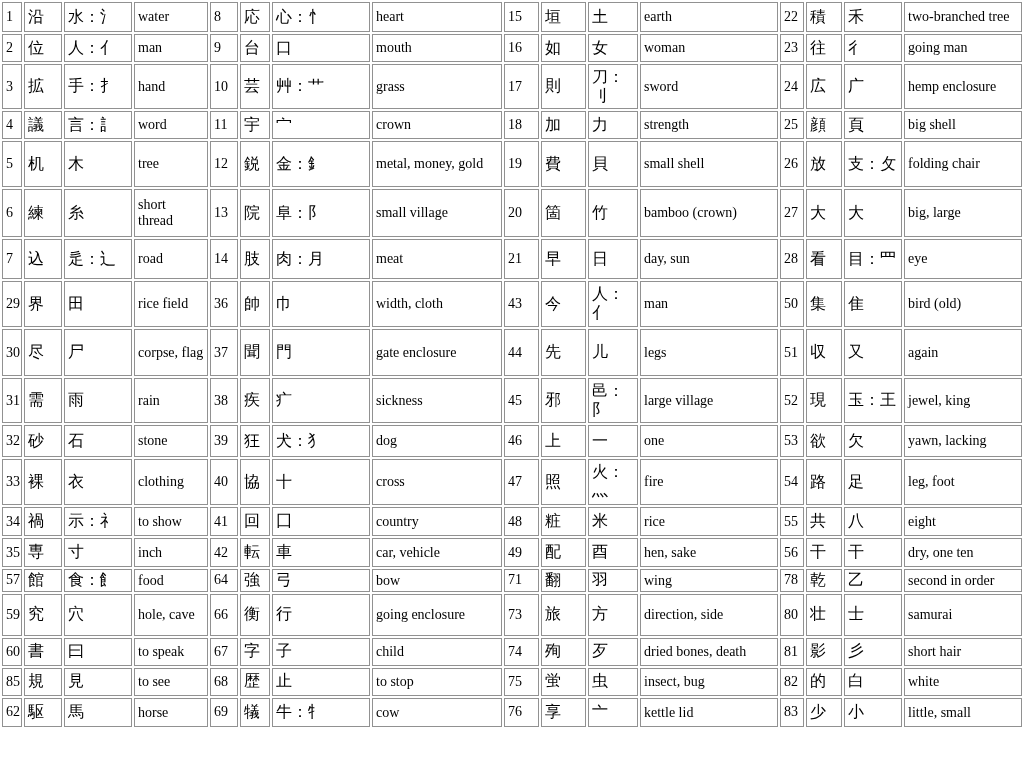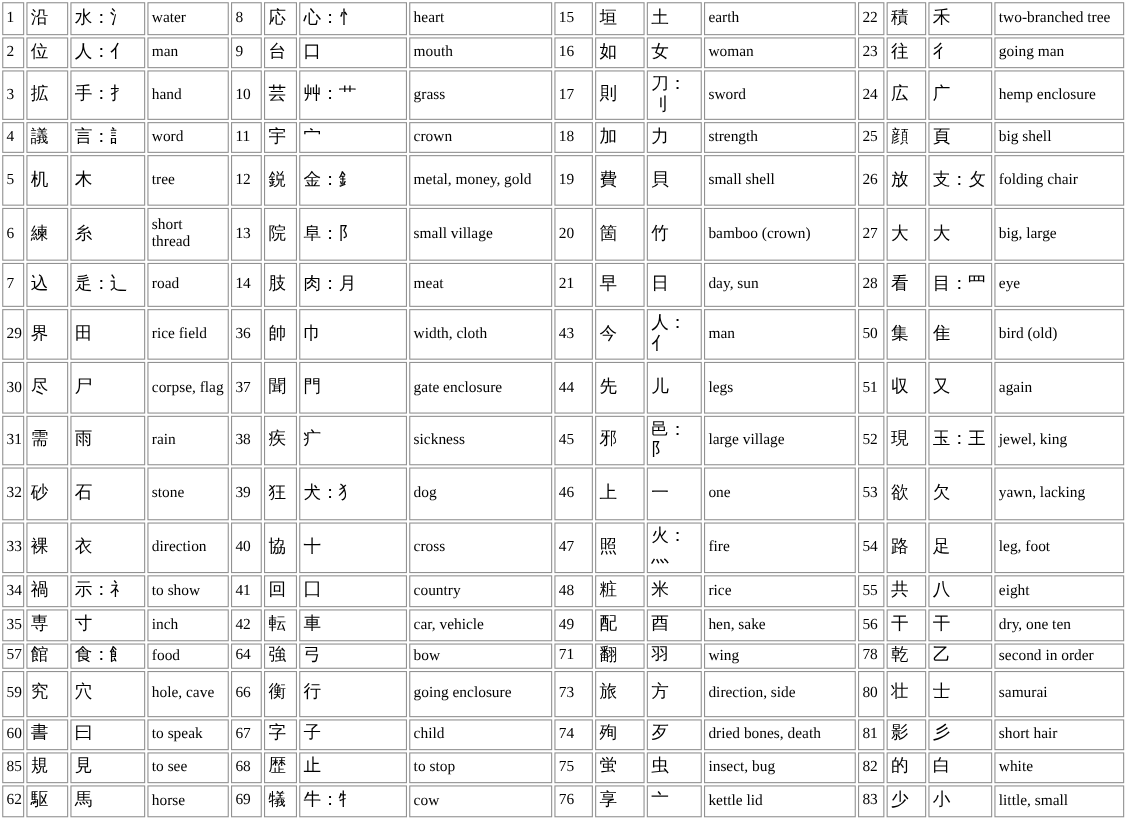--- a/index.html
+++ b/index.html
@@ -232,21 +232,21 @@
         <td class="c-mean">sickness</td>
         <td class="c-num">45</td>
         <td class="c-kanji">邪</td>
         <td class="c-rad">邑：阝</td>
         <td class="c-mean">large village</td>
         <td class="c-num">52</td>
         <td class="c-kanji">現</td>
         <td class="c-rad">玉：王</td>
         <td class="c-mean">jewel, king</td>
       </tr>
-      <tr style="height: 48px;">
+      <tr style="height: 32px;">
         <td class="c-num">32</td>
         <td class="c-kanji">砂</td>
         <td class="c-rad">石</td>
         <td class="c-mean">stone</td>
         <td class="c-num">39</td>
         <td class="c-kanji">狂</td>
         <td class="c-rad">犬：犭</td>
         <td class="c-mean">dog</td>
         <td class="c-num">46</td>
         <td class="c-kanji">上</td>
@@ -254,21 +254,21 @@
         <td class="c-mean">one</td>
         <td class="c-num">53</td>
         <td class="c-kanji">欲</td>
         <td class="c-rad">欠</td>
         <td class="c-mean">yawn, lacking</td>
       </tr>
       <tr style="height: 46px; border-radius: 23px;">
         <td class="c-num">33</td>
         <td class="c-kanji">裸</td>
         <td class="c-rad">衣</td>
-        <td class="c-mean">direction</td>
+        <td class="c-mean">clothing</td>
         <td class="c-num">40</td>
         <td class="c-kanji">協</td>
         <td class="c-rad">十</td>
         <td class="c-mean">cross</td>
         <td class="c-num">47</td>
         <td class="c-kanji">照</td>
         <td class="c-rad">火：灬</td>
         <td class="c-mean">fire</td>
         <td class="c-num">54</td>
         <td class="c-kanji">路</td>

